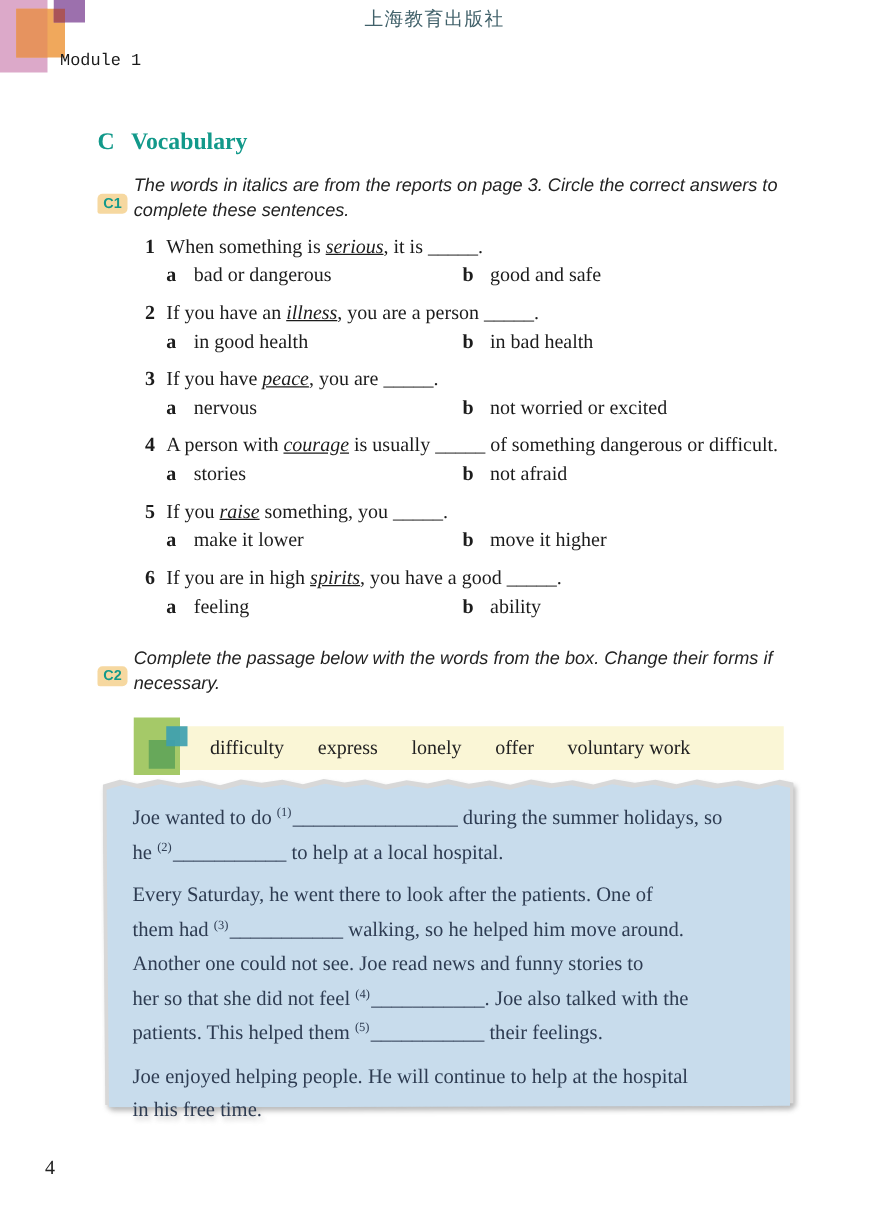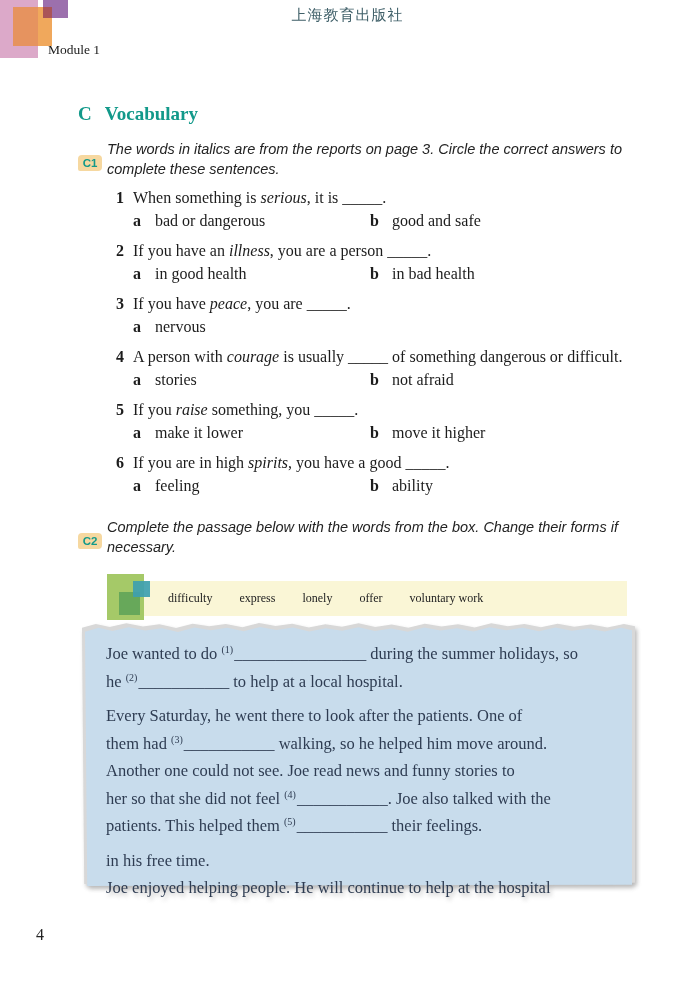--- a/index.html
+++ b/index.html
@@ -19,21 +19,21 @@
   }
   .corner-deco { position:absolute; top:0; left:0; width:80px; height:70px; }
   .corner-deco .sq { position:absolute; }
   .sq-pink   { left:0;  top:0; width:38px; height:58px; background:var(--pink,#dca9c9); }
   .sq-orange { left:13px; top:7px; width:39px; height:39px; background:var(--orange,#f0a85c); }
   .sq-po     { left:13px; top:7px; width:25px; height:39px; background:var(--pink_orange_overlap,#e6935f); }
   .sq-purple { left:43px; top:0; width:25px; height:18px; background:var(--purple,#9c70ad); }
   .sq-op     { left:43px; top:7px; width:9px; height:11px; background:var(--orange_purple_overlap,#aa5458); }
   .module-label {
     position:absolute; left:48px; top:42px;
-    font-family:Liberation Serif, serif;
+    font-family:Liberation Mono, monospace;
     font-size:13.5px; color:#1a1a1a;
   }
 
   
   .content { position:absolute; left:78px; top:102px; width:552px; }
 
   .section-heading {
     font-family:Liberation Serif, serif;
     font-size:19px; font-weight:bold; line-height:24px;
     color:var(--teal,#12998a);
@@ -58,37 +58,37 @@
   }
 
   
   .question { margin-bottom:8px; }
   .q-line { display:flex; }
   .q-num {
     flex:0 0 55px; padding-left:38px;
     font-weight:bold; font-size:16px; line-height:22.5px;
   }
   .q-text { font-size:16px; line-height:22.5px; width:495px; }
-  .q-text i { font-style:italic; }
+  .q-text i { font-style:italic;text-decoration:underline; }
   .q-opts { display:flex; margin-left:55px; line-height:22.5px; }
   .opt { font-size:16px; }
   .opt-a { width:237px; }
   .opt-letter { display:inline-block; width:22px; font-weight:bold; }
 
   
   .exercise-c2 { margin-top:20px; }
   .word-box {
     position:relative; margin-left:29px; margin-top:13px;
     width:520px; height:35px;
     background:var(--wordbox_bg,#faf6d6);
   }
   .wb-words {
     display:flex; gap:27px; align-items:center;
     height:35px; padding-left:61px;
-    font-size:12px; color:#222; white-space:nowrap;margin-top:24px;
+    font-size:16px; color:#222; white-space:nowrap;margin-top:24px;
   }
   .wb-deco { position:absolute; left:0; top:0; }
   .wb-deco div { position:absolute; }
   .wb-green-light { left:0; top:-7px; width:37px; height:46px; background:var(--green_light,#a5c968); }
   .wb-green-dark  { left:12px; top:11px; width:21px; height:23px; background:var(--green_dark,#67a85a); }
   .wb-teal-square { left:26px; top:0; width:17px; height:16px; background:var(--teal_square,#3e9fb0); opacity:.92; }
 
   
   .passage-wrap {
     position:relative; margin-left:7px; margin-top:9px;
@@ -163,20 +163,21 @@
       </div>
     </div>
 
     <div class="question">
       <div class="q-line">
         <span class="q-num">3</span>
         <p class="q-text"><span>If you have </span><i>peace</i><span>, you are _____.</span></p>
       </div>
       <div class="q-opts">
         <div class="opt opt-a"><span class="opt-letter">a</span><span>nervous</span></div>
+        <div class="opt opt-b"><span class="opt-letter">b</span><span>not worried or excited</span></div>
       </div>
     </div>
 
     <div class="question">
       <div class="q-line">
         <span class="q-num">4</span>
         <p class="q-text"><span>A person with </span><i>courage</i><span> is usually _____ of something dangerous or difficult.</span></p>
       </div>
       <div class="q-opts">
         <div class="opt opt-a"><span class="opt-letter">a</span><span>stories</span></div>
@@ -237,22 +238,22 @@
           <span class="p-line"><span>he </span><sup>(2)</sup><span>___________ to help at a local hospital.</span></span>
         </div>
         <div class="para">
           <span class="p-line"><span>Every Saturday, he went there to look after the patients. One of</span></span>
           <span class="p-line"><span>them had </span><sup>(3)</sup><span>___________ walking, so he helped him move around.</span></span>
           <span class="p-line"><span>Another one could not see. Joe read news and funny stories to</span></span>
           <span class="p-line"><span>her so that she did not feel </span><sup>(4)</sup><span>___________. Joe also talked with the</span></span>
           <span class="p-line"><span>patients. This helped them </span><sup>(5)</sup><span>___________ their feelings.</span></span>
         </div>
         <div class="para">
+          <span class="p-line"><span>Joe enjoyed helping people. He will continue to help at the hospital</span></span>
           <span class="p-line"><span>in his free time.</span></span>
-          <span class="p-line"><span>Joe enjoyed helping people. He will continue to help at the hospital</span></span>
         </div>
       </div>
     </div>
   </div>
 
 </div>
 
 <div class="page-number">4</div>
 
 </body></html>

